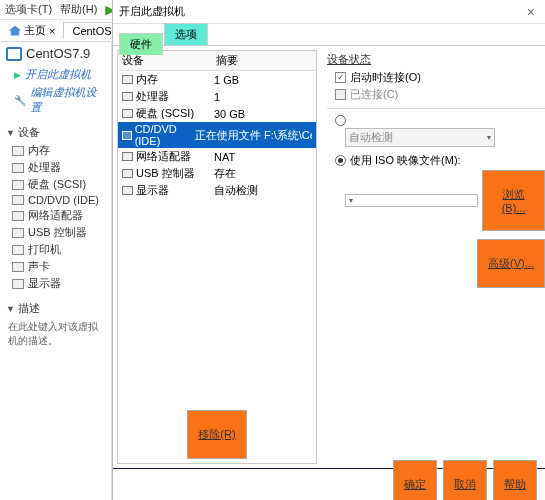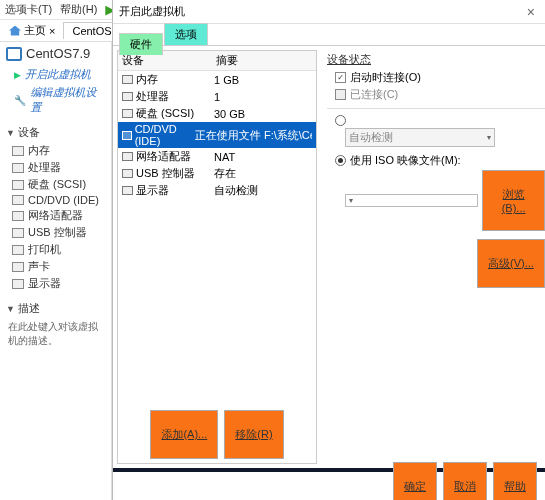--- a/index.html
+++ b/index.html
@@ -52,21 +52,21 @@
 .chk.on::after { content: "✓"; color: #333; }
 .chk.dis { background: #eee; }
 .radio { width: 11px; height: 11px; border: 1px solid #666; border-radius: 50%; display: inline-flex; align-items: center; justify-content: center; }
 .radio.on::after { content: ""; width: 5px; height: 5px; background: #333; border-radius: 50%; }
 .sel-box { width: 150px; border: 1px solid #bbb; background: #f4f4f4; padding: 1px 3px; display: flex; justify-content: space-between; align-items: center; margin-left: 18px; color: #888; }
 .sel-box.enabled { background: #fff; color: #333; }
 .sel-box .dd { font-size: 8px; color: #666; }
 .browse-row { display: flex; align-items: center; gap: 4px; margin-left: 18px; }
 .browse-row .sel-box { margin-left: 0; }
 .right-align { display: flex; justify-content: flex-end; margin-top: 8px; }
-.dlg-foot { height: 32px; border-top: 4px solid #0f172a; display: flex; align-items: center; justify-content: flex-end; gap: 6px; padding: 0 8px; }
+.dlg-foot { height: 32px; border-top: 1px solid #0f172a; display: flex; align-items: center; justify-content: flex-end; gap: 6px; padding: 0 8px; }
 .divider { height:1px; background:#ddd; margin: 6px 0; }
 .dim-label { color:#888; }
 </style>
 </head>
 <body>
 
 <div class="menubar">
   <span>选项卡(T)</span>
   <span>帮助(H)</span>
   <span class="play">▶</span>
@@ -207,21 +207,20 @@
           </div>
         <div class="hw-row">
             <div class="c1">
               <span class="ic"></span>
               <span>显示器</span>
             </div>
             <div>自动检测</div>
           </div>
       </div>
       <div class="hw-btns">
-        <button class="btn">添加(A)...</button>
         <button class="btn">移除(R)</button>
       </div>
     </div>
 
     <div class="right-panel">
       <div class="grp-title">设备状态</div>
       <div class="chk-row">
         <span class="chk on"></span>
         <span>启动时连接(O)</span>
       </div>

